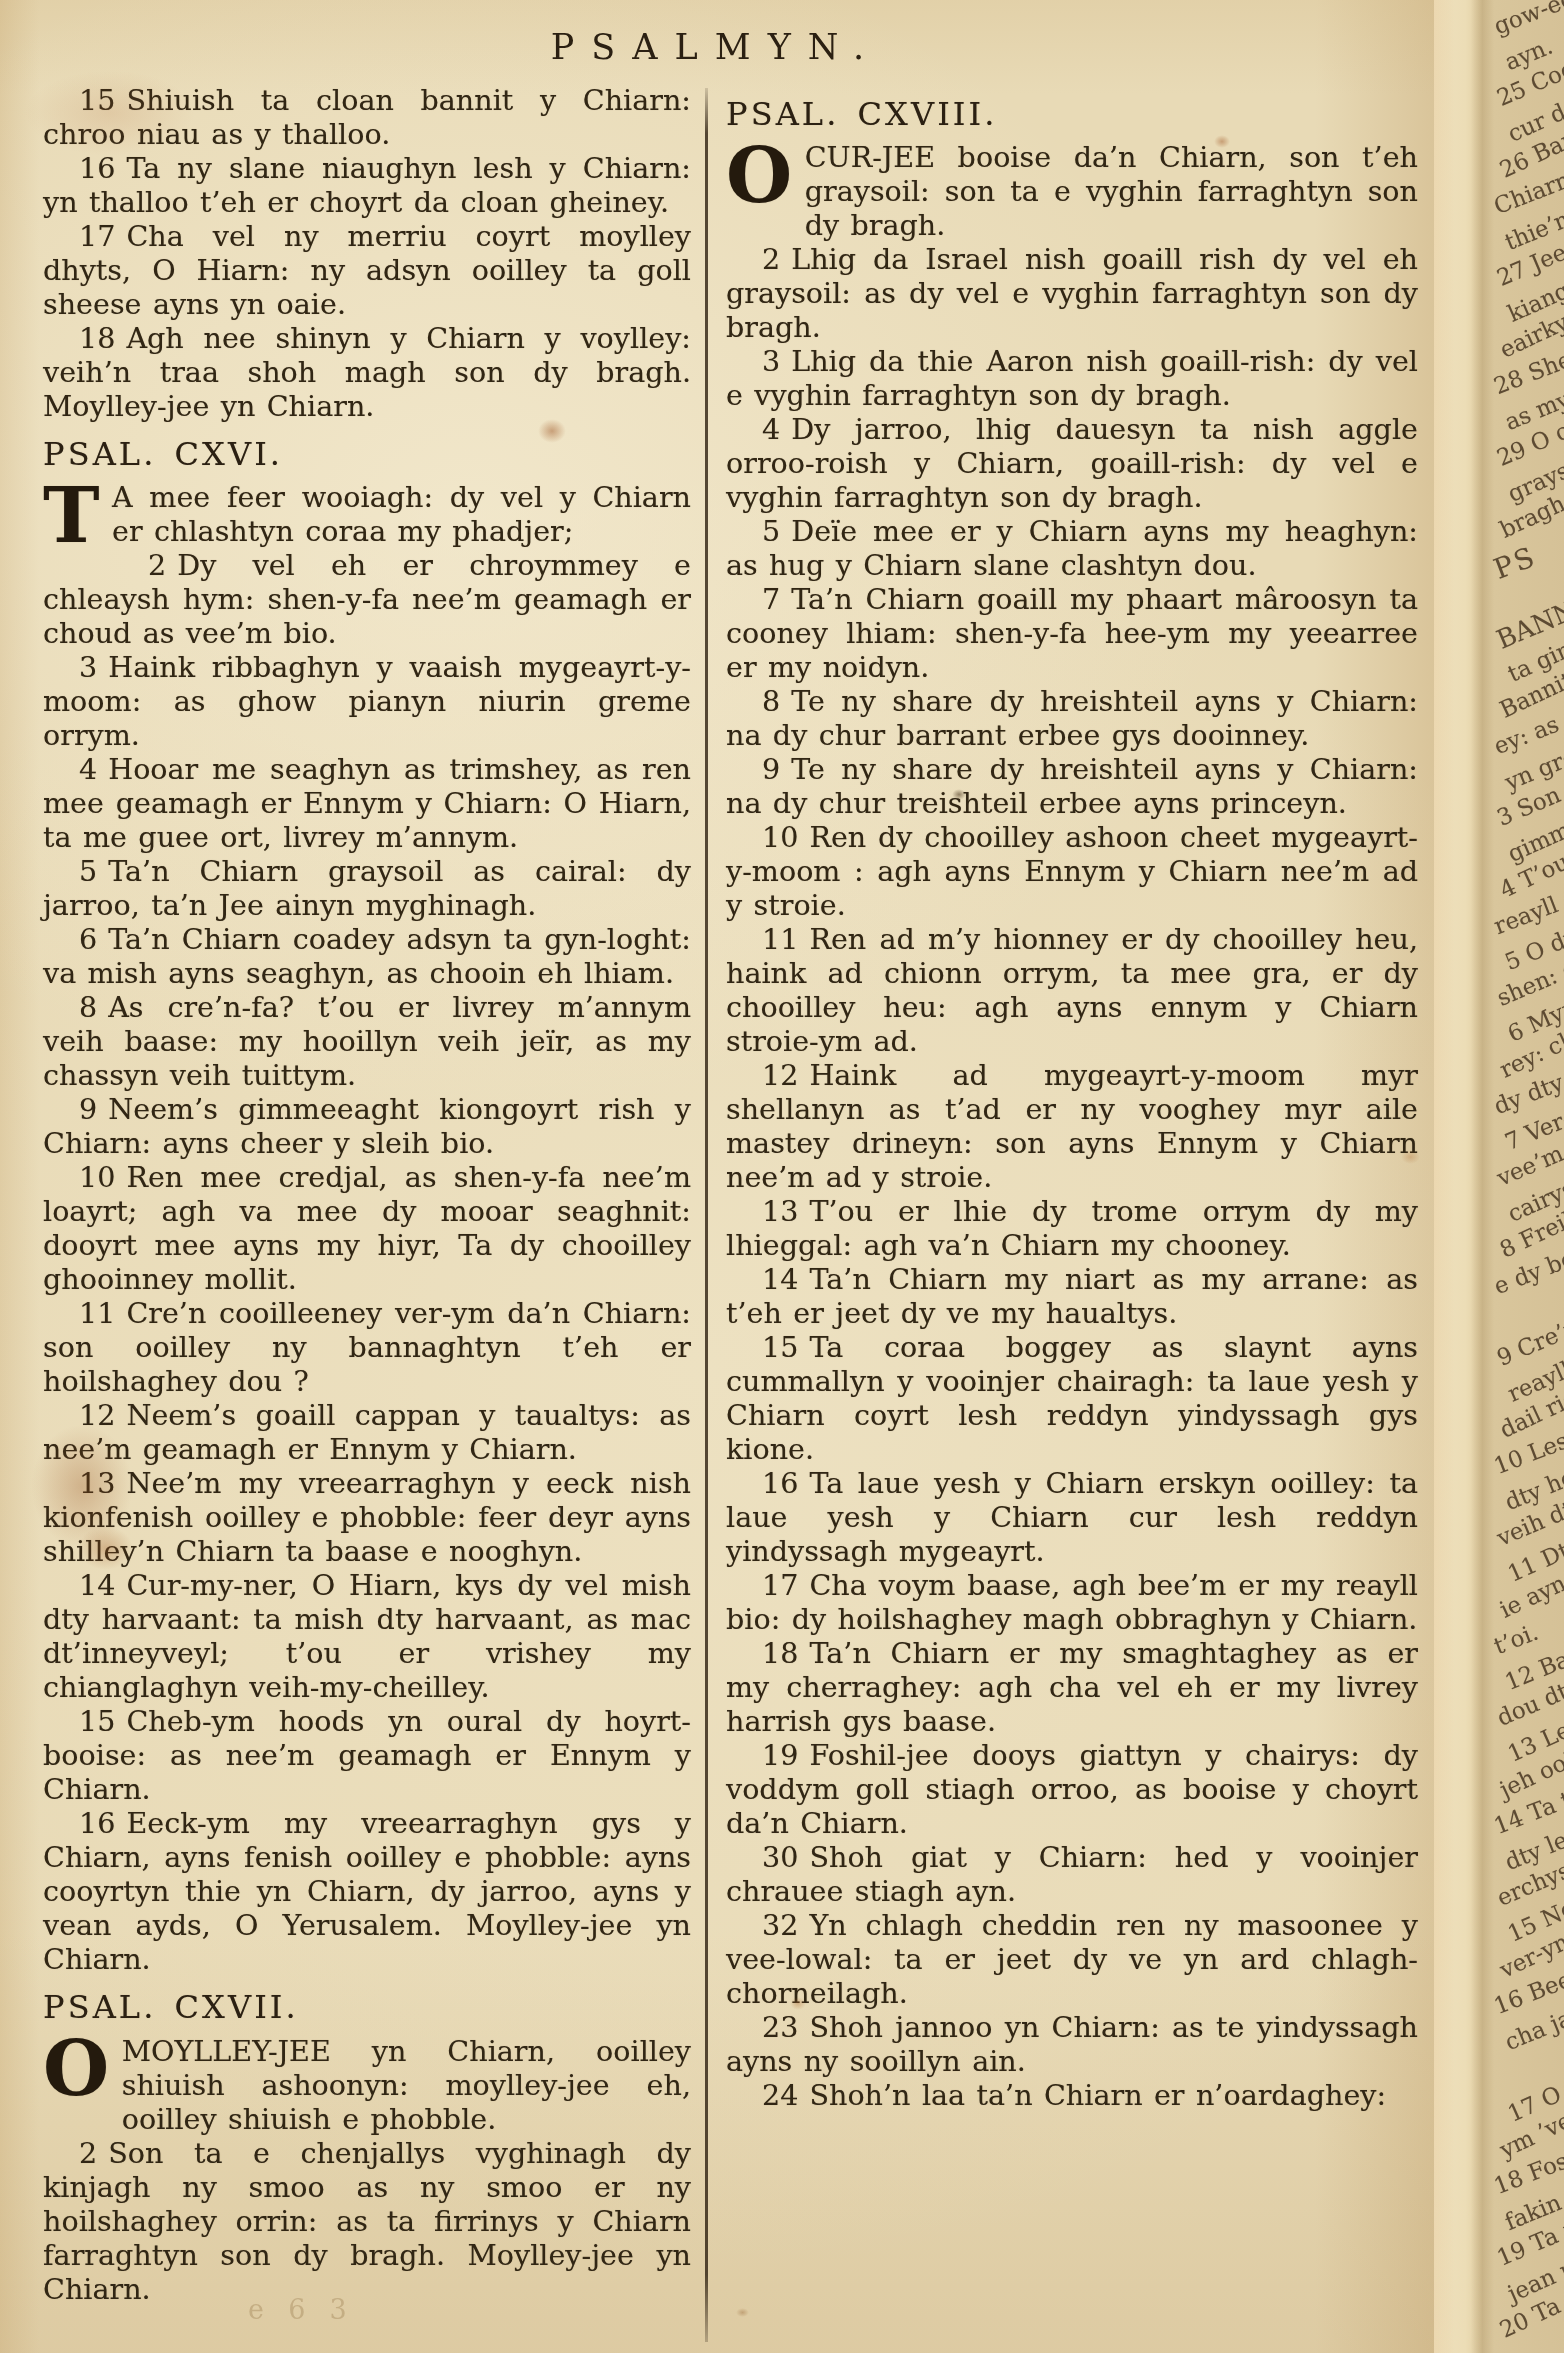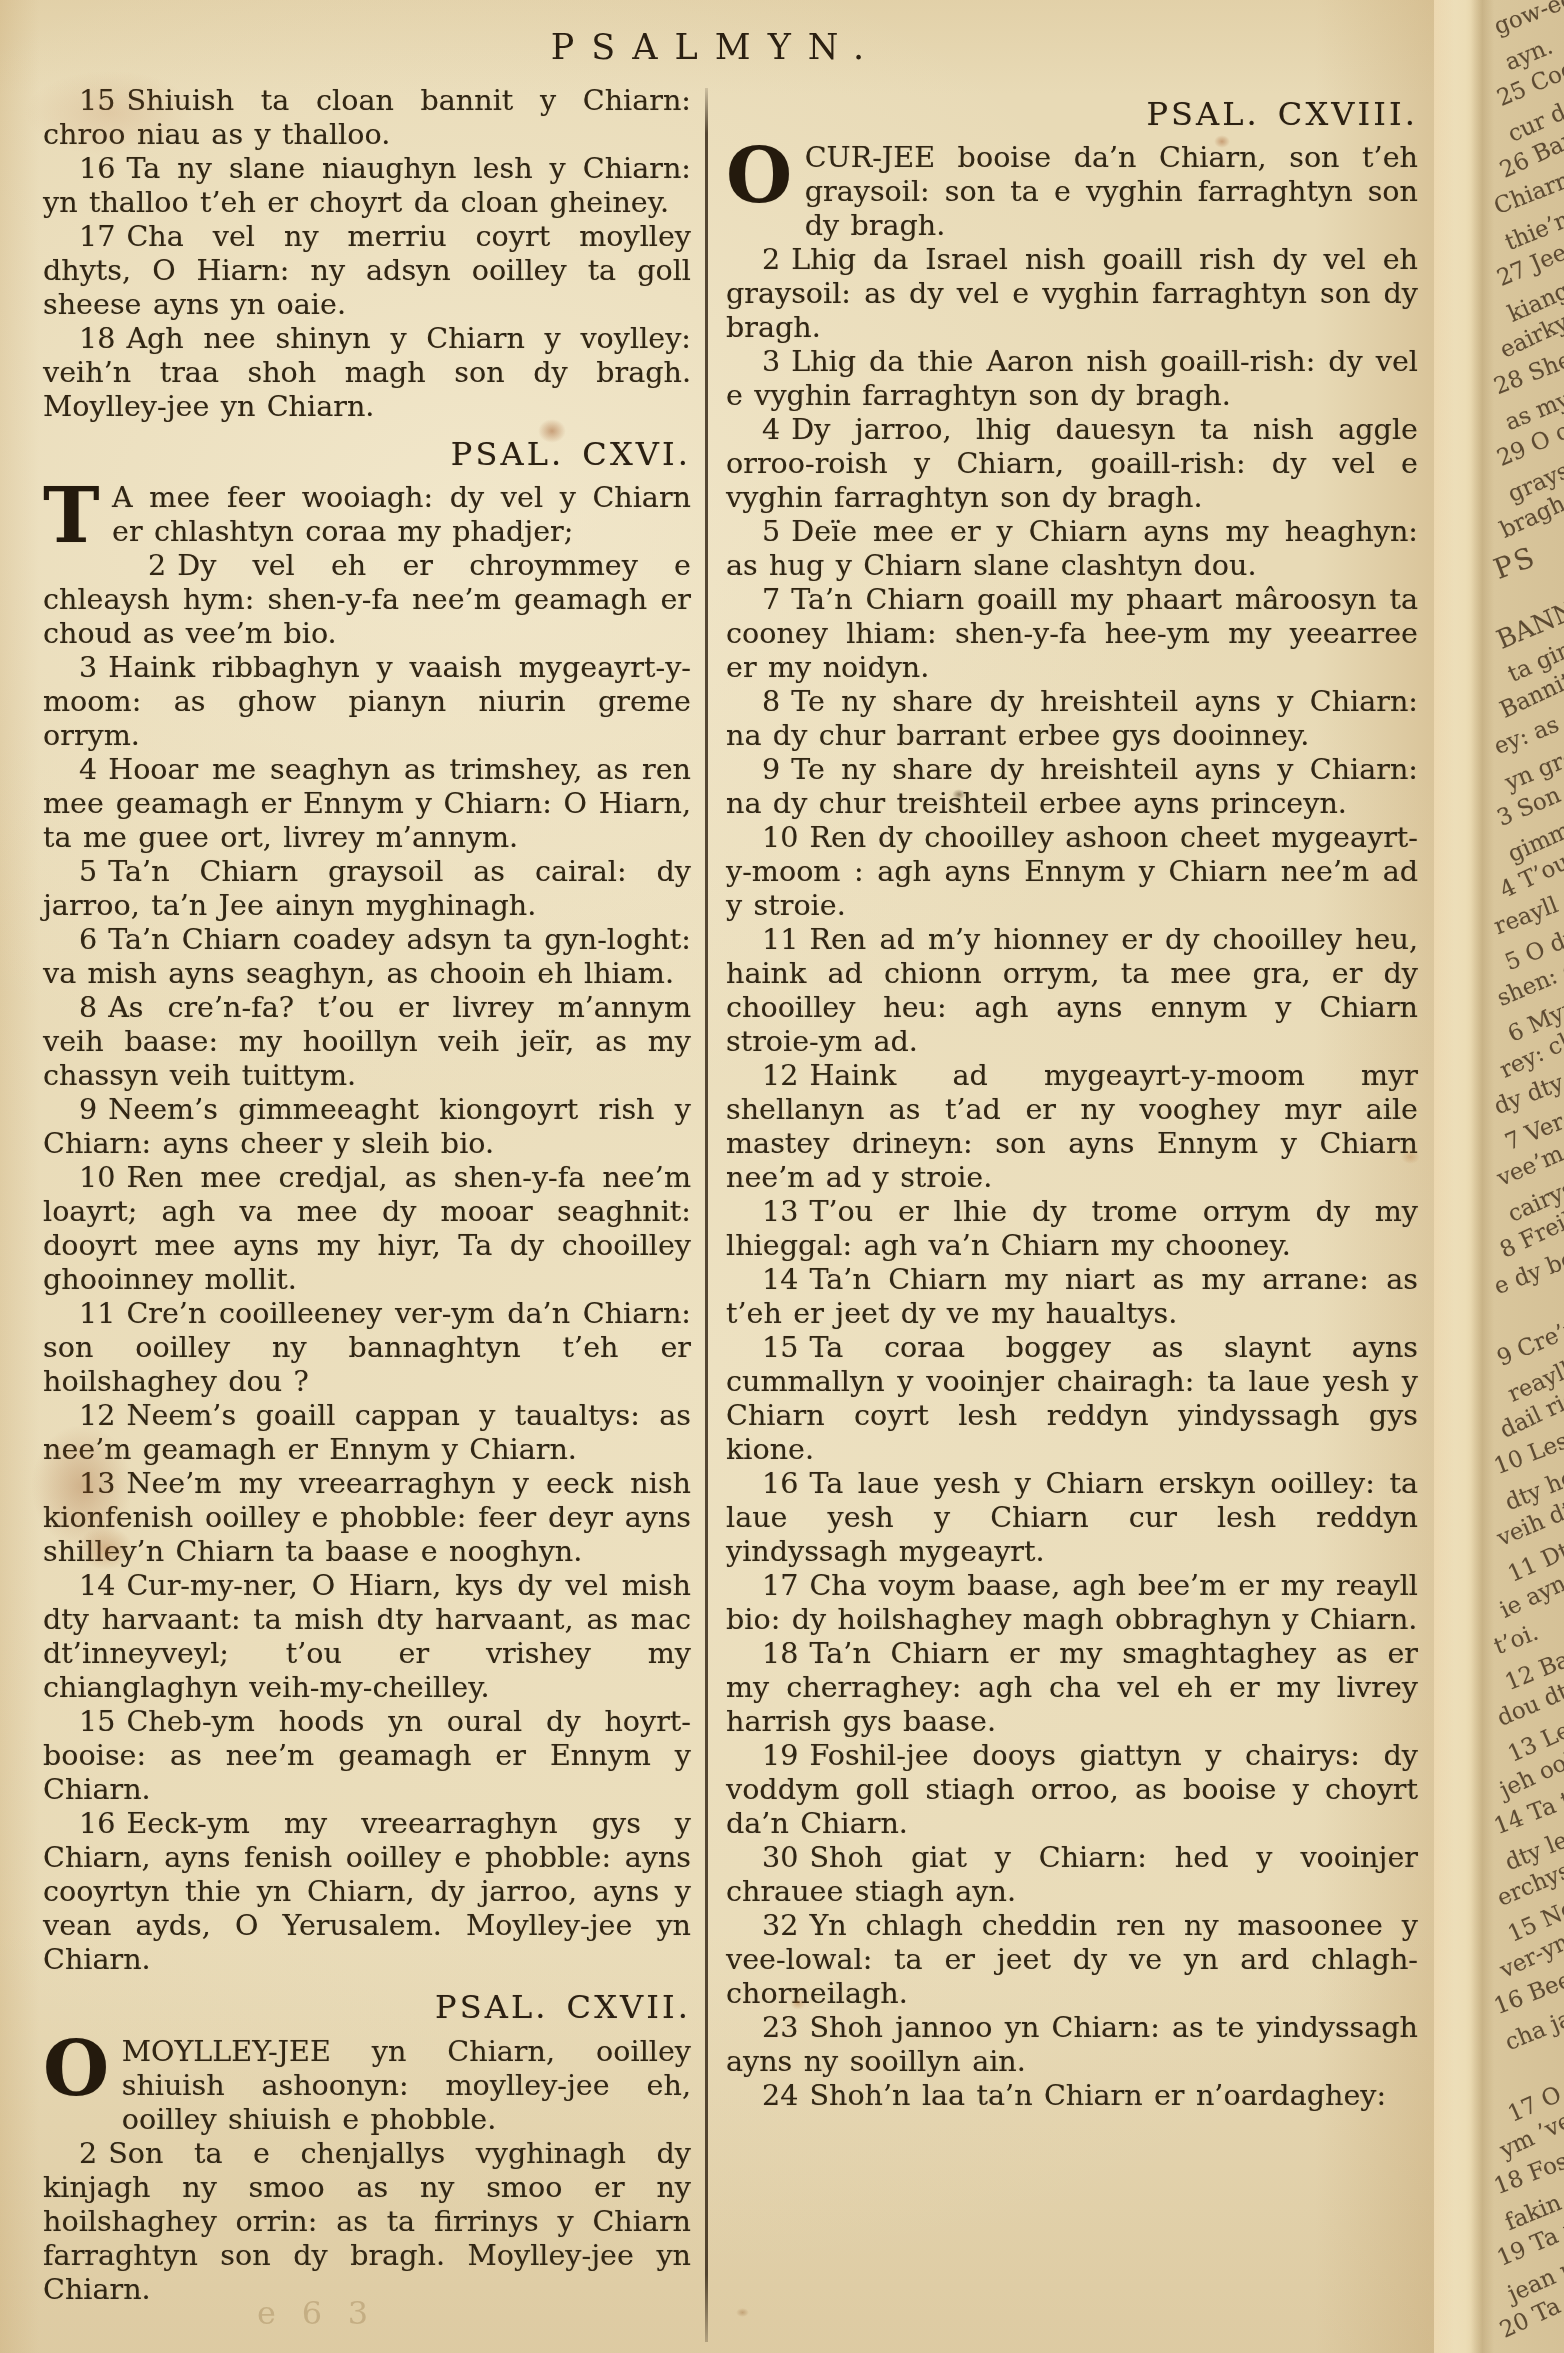--- a/index.html
+++ b/index.html
@@ -37,21 +37,21 @@
   .verse{margin:0;text-indent:36px;}
   .verse .vnum{margin-right:11px;}
   .verse.opening{text-indent:0;}
   .cap{
     float:left;
     font-size:76px;line-height:58px;height:67px;
     padding:6.3px 12.5px 0 0;
     font-weight:bold;color:#241a0d;
   }
   .psalm-heading{
-    text-align:right;text-indent:0;
+    text-align:left;text-indent:0;
     font-size:32px;letter-spacing:3.1px;word-spacing:4.7px;
     margin:14px 0 9.4px 0;color:#2b2012;
   }
   #column-divider{
     position:absolute;left:705px;top:88px;width:3.1px;height:2254px;
     background:linear-gradient(to bottom,
       rgba(46,32,16,0.15), rgba(46,32,16,0.80) 2%,
       rgba(46,32,16,0.80) 97%, rgba(46,32,16,0.25));
   }
   #next-page-edge{
@@ -62,22 +62,22 @@
       linear-gradient(to right, #eee0bd 0%, #ecddb6 24%, #e0cda1 36%, #d9c69c 46%, #d5c197 100%);
   }
   .frag{
     position:absolute;white-space:nowrap;
     font-size:23px;color:#483621;opacity:0.85;
     transform:rotate(-24deg);transform-origin:0 50%;
     text-shadow:0 0 0.8px rgba(70,54,33,0.3);
   }
   .spot{position:absolute;border-radius:50%;pointer-events:none;}
   #signature-mark{
-    position:absolute;left:257px;top:2294px;
-    font-size:32px;letter-spacing:7.8px;color:#8a6a3a;opacity:0.30;
+    position:absolute;left:248px;top:2294px;
+    font-size:27px;letter-spacing:7.8px;color:#8a6a3a;opacity:0.30;
     filter:blur(0.5px);
   }
 </style>
 </head>
 <body>
 
 <div id="book-page">
 
   <div class="running-head">PSALMYN.</div>
 

